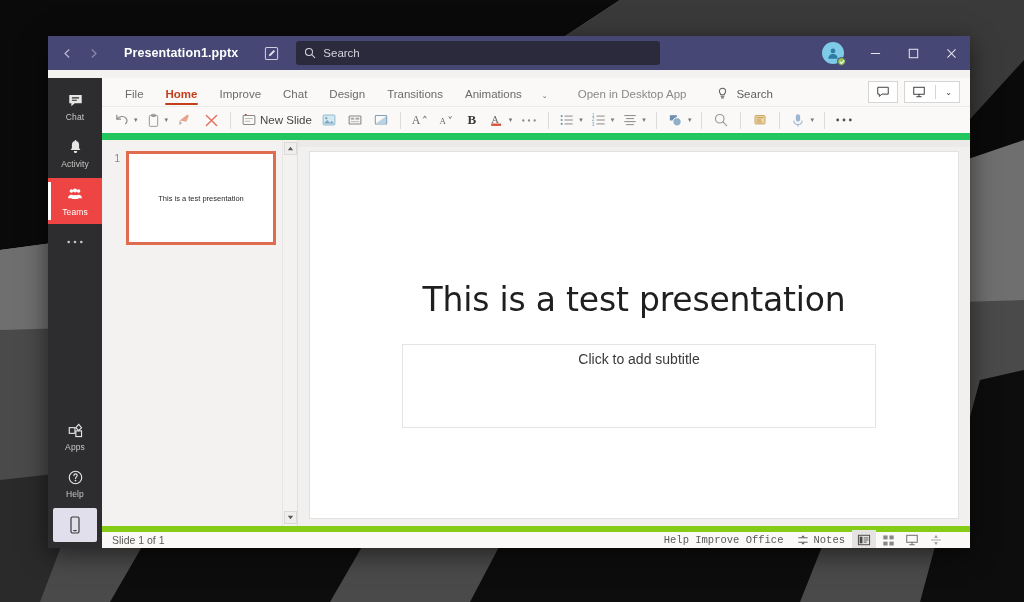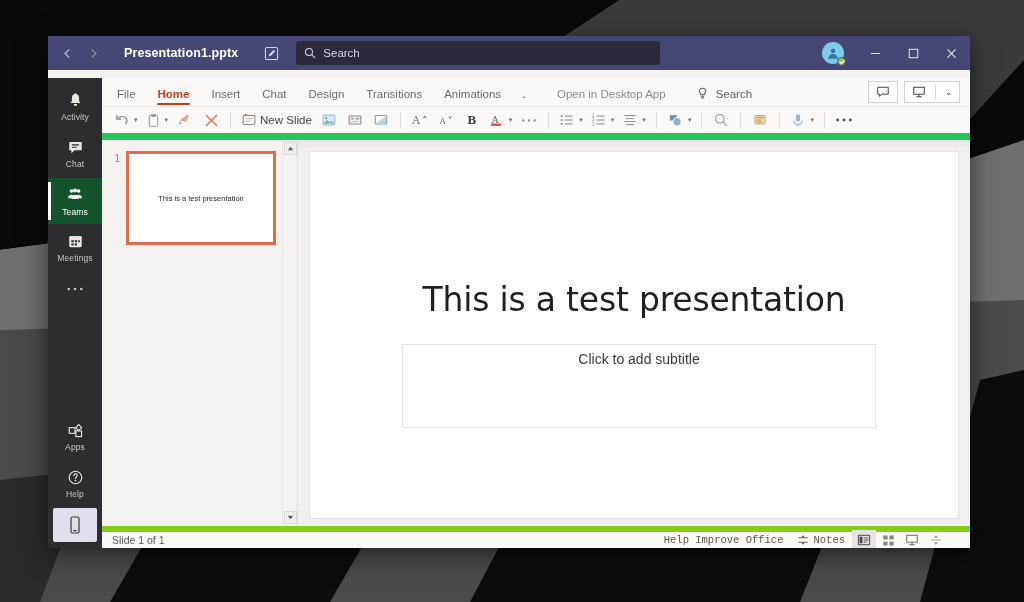--- a/index.html
+++ b/index.html
@@ -63,40 +63,40 @@
   .rail {
     width: 54px; background: #2d2c2e; flex: 0 0 54px;
     display: flex; flex-direction: column; align-items: center; padding-top: 6px;
   }
   .railitem {
     width: 54px; height: 46px; display: flex; flex-direction: column;
     align-items: center; justify-content: center; gap: 3px; color: #c8c6c4;
     position: relative; margin-bottom: 1px;
   }
   .railitem .lbl { font-size: 8.5px; letter-spacing: .1px; }
-  .railitem.active { background: #14532d; color: #fff; }
+  .railitem.active { background: #ef4444; color: #fff; }
   .railitem.active::before {
     content: ""; position: absolute; left: 0; top: 4px; bottom: 4px; width: 3px;
     background: #ffffff;
   }
   .railitem.dots { height: 34px; }
   .railspacer { flex: 1 1 auto; }
   .railphone {
     width: 44px; height: 34px; background: #e1dfec; border-radius: 2px;
     display: flex; align-items: center; justify-content: center; color: #3b3a39;
     margin-bottom: 6px;
   }
 
   
   .docpane { flex: 1 1 auto; display: flex; flex-direction: column; background: #faf9f8; min-width: 0; }
 
   
   .ribbontabs {
     height: 29px; flex: 0 0 29px; display: flex; align-items: flex-end;
-    background: #faf9f8; padding-left: 4px; border-bottom: 1px solid #edebe9;
+    background: #faf9f8; padding-left: 12px; border-bottom: 1px solid #edebe9;
   }
   .rtab {
     position: relative; font-size: 11.5px; color: #6b6b6b; padding: 0 11px 6px 11px;
     white-space: nowrap;
   }
   .rtab.active { color: #c43e1c; font-weight: bold; }
   .rtab.active::after {
     content: ""; position: absolute; left: 10px; right: 10px; bottom: 1px; height: 2px;
     background: #c43e1c; border-radius: 1px;
   }
@@ -269,66 +269,52 @@
     </div>
   </div>
 
   <div class="wbody">
 
     <div class="rail">
 
       <div class="railitem">
         <span>
           <svg width="17" height="17" viewBox="0 0 18 18">
+            <path d="M2.4 3.2 H15.6 V12 H8.2 L4.6 15 V12 H2.4 Z" fill="#e8e6e4"></path>
+            <path d="M5.2 6.2 H12.8 M5.2 8.8 H10.4" stroke="#2d2c2e" stroke-width="1.1"></path>
+          </svg>
+        </span>
+        <span class="lbl">Chat</span>
+      </div>
+
+      <div class="railitem">
+        <span>
+          <svg width="17" height="17" viewBox="0 0 18 18">
             <path d="M9 2.2 C11.4 2.2 12.8 3.8 12.8 6.2 L12.8 9.4 L14.2 11.6 L3.8 11.6 L5.2 9.4 L5.2 6.2 C5.2 3.8 6.6 2.2 9 2.2 Z" fill="#e8e6e4"></path>
             <rect x="8.2" y="1" width="1.6" height="1.8" rx=".7" fill="#e8e6e4"></rect>
             <path d="M7.2 12.6 C7.4 14.2 8.1 14.9 9 14.9 C9.9 14.9 10.6 14.2 10.8 12.6 Z" fill="#e8e6e4"></path>
           </svg>
         </span>
         <span class="lbl">Activity</span>
-      </div>
-
-      <div class="railitem">
-        <span>
-          <svg width="17" height="17" viewBox="0 0 18 18">
-            <path d="M2.4 3.2 H15.6 V12 H8.2 L4.6 15 V12 H2.4 Z" fill="#e8e6e4"></path>
-            <path d="M5.2 6.2 H12.8 M5.2 8.8 H10.4" stroke="#2d2c2e" stroke-width="1.1"></path>
-          </svg>
-        </span>
-        <span class="lbl">Chat</span>
       </div>
 
       <div class="railitem active">
         <span>
           <svg width="18" height="18" viewBox="0 0 20 20">
             <circle cx="6" cy="5.6" r="2" fill="#ffffff"></circle>
             <circle cx="14" cy="5.6" r="2" fill="#ffffff"></circle>
             <circle cx="10" cy="5" r="2.3" fill="#ffffff"></circle>
             <path d="M2.3 13.6 C2.6 10.8 4 9.8 6 9.8 C8 9.8 9.4 10.8 9.7 13.6 Z" fill="#ffffff"></path>
             <path d="M10.3 13.6 C10.6 10.8 12 9.8 14 9.8 C16 9.8 17.4 10.8 17.7 13.6 Z" fill="#ffffff"></path>
             <path d="M6.3 14.4 C6.6 11.2 8.1 10.1 10 10.1 C11.9 10.1 13.4 11.2 13.7 14.4 Z" fill="#ffffff"></path>
           </svg>
         </span>
         <span class="lbl">Teams</span>
       </div>
 
-      <div class="railitem">
-        <span>
-          <svg width="17" height="17" viewBox="0 0 18 18">
-            <rect x="2.4" y="3.4" width="13.2" height="11.6" rx="1.2" fill="#e8e6e4"></rect>
-            <rect x="2.4" y="3.4" width="13.2" height="2.6" rx="1.2" fill="#e8e6e4"></rect>
-            <rect x="4.6" y="7.6" width="2.4" height="2.2" fill="#2d2c2e"></rect>
-            <rect x="8.2" y="7.6" width="2.4" height="2.2" fill="#2d2c2e"></rect>
-            <rect x="11.8" y="7.6" width="1.8" height="2.2" fill="#2d2c2e"></rect>
-            <rect x="4.6" y="11" width="2.4" height="2.2" fill="#2d2c2e"></rect>
-            <rect x="8.2" y="11" width="2.4" height="2.2" fill="#2d2c2e"></rect>
-          </svg>
-        </span>
-        <span class="lbl">Meetings</span>
-      </div>
 
 
       <div class="railitem dots">
         <span>
           <svg width="18" height="6" viewBox="0 0 20 6">
             <circle cx="3" cy="3" r="1.5" fill="#c8c6c4"></circle>
             <circle cx="10" cy="3" r="1.5" fill="#c8c6c4"></circle>
             <circle cx="17" cy="3" r="1.5" fill="#c8c6c4"></circle>
           </svg>
         </span>
@@ -364,21 +350,21 @@
           <path d="M5.8 15.6 H8.2" stroke="#3b3a39" stroke-width="1.2" stroke-linecap="round"></path>
         </svg>
       </div>
     </div>
 
     <div class="docpane">
 
       <div class="ribbontabs">
         <div class="rtab">File</div>
         <div class="rtab active">Home</div>
-        <div class="rtab">Insert</div>
+        <div class="rtab">Improve</div>
         <div class="rtab">Chat</div>
         <div class="rtab">Design</div>
         <div class="rtab">Transitions</div>
         <div class="rtab">Animations</div>
         <div class="rtab chev">⌄</div>
         <div class="tabgap"></div>
         <div class="ribbonlink">Open in Desktop App</div>
         <div class="ribbonsearch">
           <span>
             <svg width="13" height="13" viewBox="0 0 14 14">

